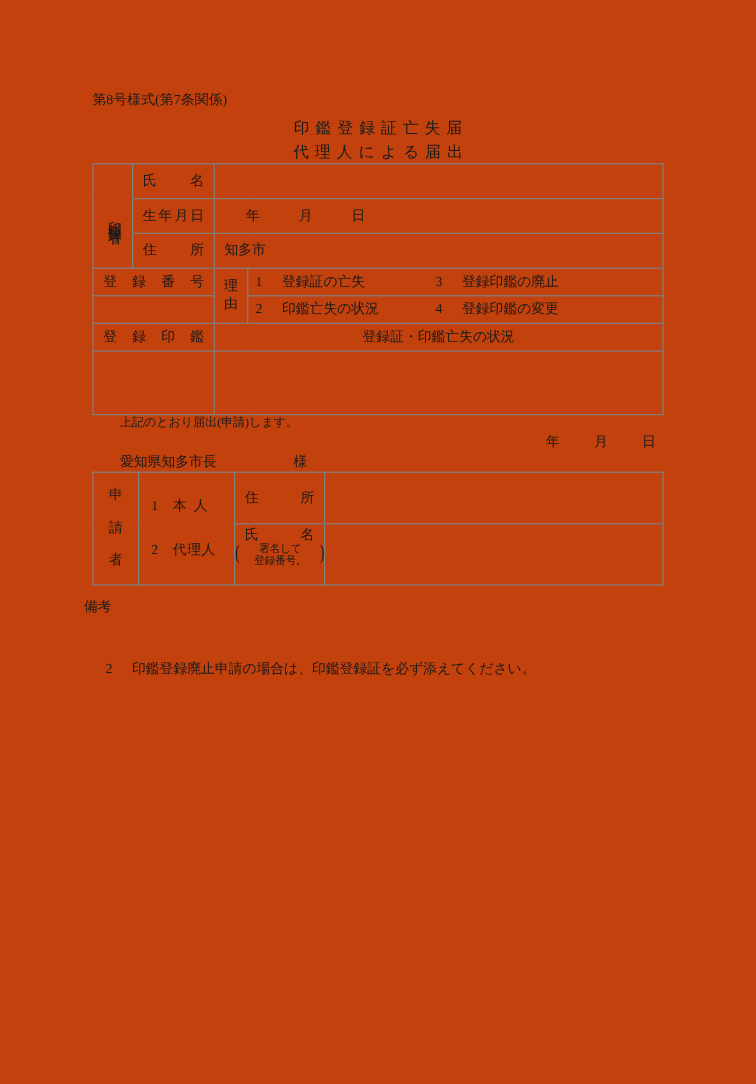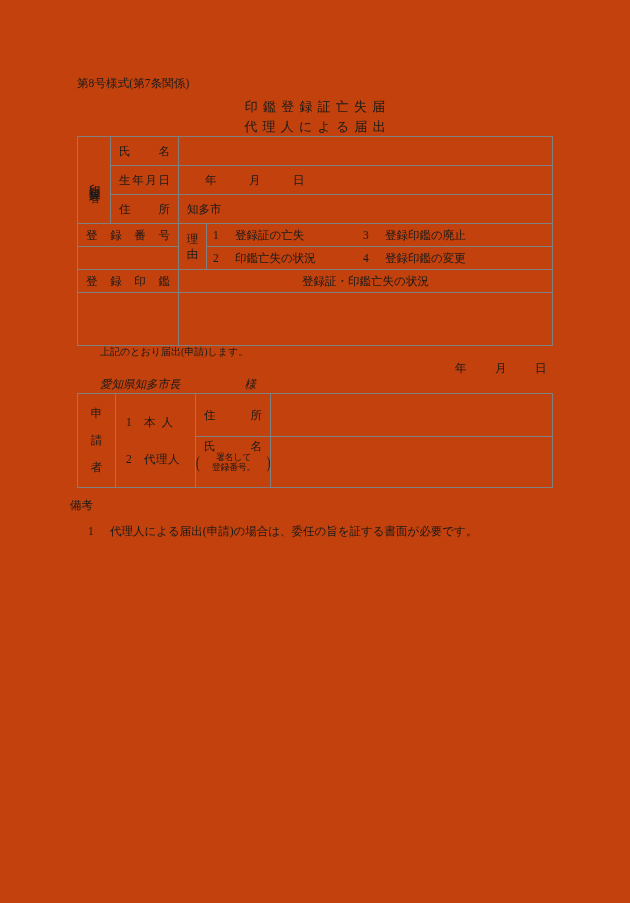--- a/index.html
+++ b/index.html
@@ -162,21 +162,20 @@
     font-size: 11.5px;
   }
   #date-line span { display: inline-block; }
   #date-line .y { width: 40px; }
   #date-line .m { width: 40px; }
 
   #addressee {
     left: 100px;
     top: 377px;
     font-size: 11.5px;
-    font-style: italic;
   }
   #addressee .honorific { display: inline-block; margin-left: 64px; }
 
   #notes-heading {
     left: 70px;
     top: 498px;
     font-size: 11.5px;
   }
   .note-item {
     left: 88px;
@@ -319,17 +318,17 @@
             <span class="bracket-r">)</span>
           </span>
         </td>
         <td></td>
       </tr>
     </tbody>
   </table>
 
   <div class="abs nowrap" id="notes-heading">備考</div>
 
-  <div class="abs note-item" id="note-1">
-    <span class="num">1</span><span>代理人による届出(申請)の場合は、委任の旨を証する書面が必要です。</span>
+  <div class="abs note-item" id="note-2">
+    <span class="num">2</span><span>印鑑登録廃止申請の場合は、印鑑登録証を必ず添えてください。</span>
   </div>
 
 </div>
 
 </body></html>

